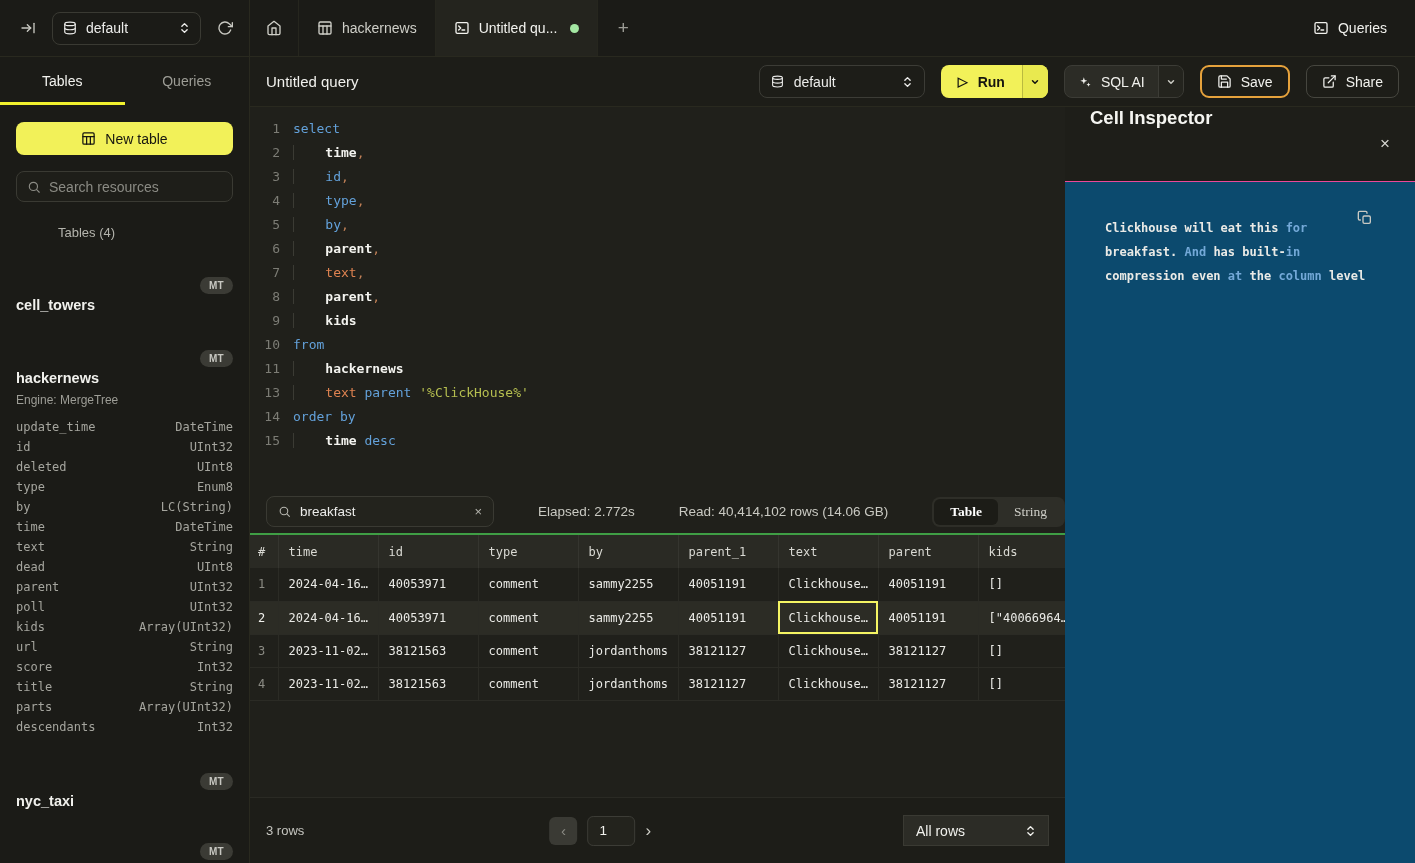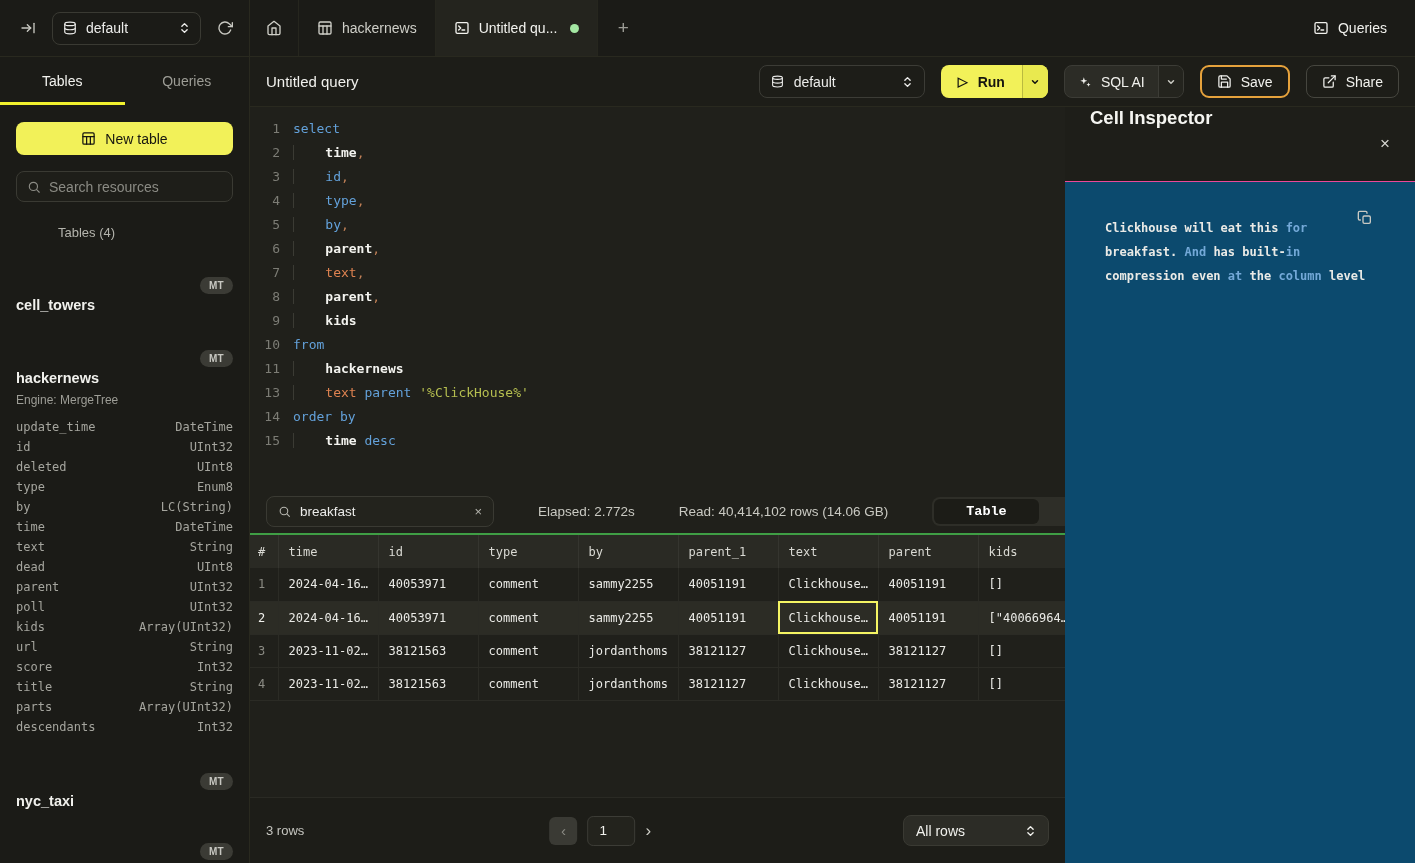--- a/index.html
+++ b/index.html
@@ -80,21 +80,21 @@
   .ed-code .pn{ color:#bf7f56; }
   .ed-code .g{ border-left:1px solid #3b3b34; }
 
   
   .results-toolbar{ height:45px; flex:none; display:flex; align-items:center; padding:0 16px; gap:44px; background:#20201b; border-bottom:2px solid #3f9e45; }
   .res-search{ width:228px; height:31px; border:1px solid #3a3a33; border-radius:8px; display:flex; align-items:center; gap:9px; padding:0 11px; background:#23231d; color:#b5b5ae; }
   .res-search input{ flex:1; min-width:0; background:transparent; border:none; outline:none; color:#ececea; font-size:13.5px; font-family:"Liberation Sans",sans-serif; }
   .clear-btn{ background:none; border:none; color:#b5b5ae; font-size:13px; cursor:pointer; }
   .res-stat{ font-size:13.5px; color:#c9c9c2; white-space:nowrap; }
   .view-toggle{ margin-left:auto; display:flex; background:#2e2e28; border-radius:8px; padding:2px; }
-  .vt-btn{ padding:5px 32px; font-size:13.5px; color:#cfcfc8; border:none; background:transparent; border-radius:6px; cursor:pointer; font-family:Liberation Mono, monospace; }
+  .vt-btn{ padding:5px 16px; font-size:13.5px; color:#cfcfc8; border:none; background:transparent; border-radius:6px; cursor:pointer; font-family:Liberation Serif, serif; }
   .vt-btn.active{ background:#1c1c17; color:#ffffff; font-weight:600; }
   .more-btn{ background:none; border:none; color:#b5b5ae; font-size:17px; padding:0 2px; cursor:pointer; }
 
   
   .res-table{ flex:none; }
   .res-table table{ border-collapse:collapse; table-layout:fixed; width:815px; font-family:"DejaVu Sans Mono",monospace; font-size:12px; }
   .res-table col.c0{width:28px} .res-table col.c1,.res-table col.c2,.res-table col.c3,.res-table col.c4,.res-table col.c5,.res-table col.c6,.res-table col.c7{width:100px} .res-table col.c8{width:87px}
   .res-table th{ height:33px; background:#2a2a24; color:#dadad4; font-weight:400; text-align:left; padding:0 10px; border-right:1px solid #35352f; white-space:nowrap; overflow:hidden; }
   .res-table td{ height:33px; background:#20201b; color:#eaeae6; padding:0 10px; border-right:1px solid #2b2b25; border-bottom:1px solid #2b2b25; white-space:nowrap; overflow:hidden; cursor:cell; }
   .res-table th.row-num-h{ padding:0 8px; }
@@ -105,21 +105,21 @@
 
   .res-empty{ flex:1; background:#20201b; }
 
   
   .pager{ height:66px; flex:none; display:flex; align-items:center; padding:0 16px; background:#1d1d18; border-top:1px solid #2a2a24; position:relative; }
   .rows-label{ font-size:13px; color:#c5c5bf; }
   .pager-center{ position:absolute; left:43%; transform:translateX(-50%); display:flex; align-items:center; gap:10px; }
   .pg-prev{ width:28px; height:28px; border-radius:6px; background:#3a3a34; border:none; color:#8b8b84; font-size:15px; cursor:default; }
   .pg-input{ width:48px; height:30px; border:1px solid #3c3c36; border-radius:6px; background:#23231d; color:#f1f1ed; font-size:13.5px; padding:0 11px; font-family:"Liberation Sans",sans-serif; outline:none; }
   .pg-next{ background:none; border:none; color:#cfcfc8; font-size:17px; cursor:pointer; }
-  .page-size{ margin-left:auto; height:31px; min-width:146px; background:#2c2c26; border:1px solid #3a3a33; border-radius:8px; display:flex; align-items:center; justify-content:space-between; gap:10px; padding:12px 12px; font-size:14px; color:#f1f1ed; cursor:pointer; }
+  .page-size{ margin-left:auto; height:31px; min-width:146px; background:#2c2c26; border:1px solid #3a3a33; border-radius:0; display:flex; align-items:center; justify-content:space-between; gap:10px; padding:12px 12px; font-size:14px; color:#f1f1ed; cursor:pointer; }
 
   
   .inspector{ flex:1; display:flex; flex-direction:column; min-width:0; }
   .insp-header{ height:75px; flex:none; display:flex; padding:0 25px; background:#1e1e19; border-bottom:1px solid #ec4899; }
   .insp-title{ font-size:18.5px; font-weight:700; color:#f5f5f1; }
   .insp-close{ margin-left:auto; background:none; border:none; color:#d6d6d0; font-size:17px; cursor:pointer; }
   .insp-body{ flex:1; background:#0c4a6e; padding:34px 40px; position:relative; }
   .insp-text{ font-family:"DejaVu Sans Mono",monospace; font-size:12px; line-height:24px; color:#eaeae6; width:270px; font-weight:700; }
   .insp-text .kw{ color:#74a9d8; }
   .copy-btn{ position:absolute; top:28px; right:42px; background:none; border:none; color:#c9c9c3; cursor:pointer; }

